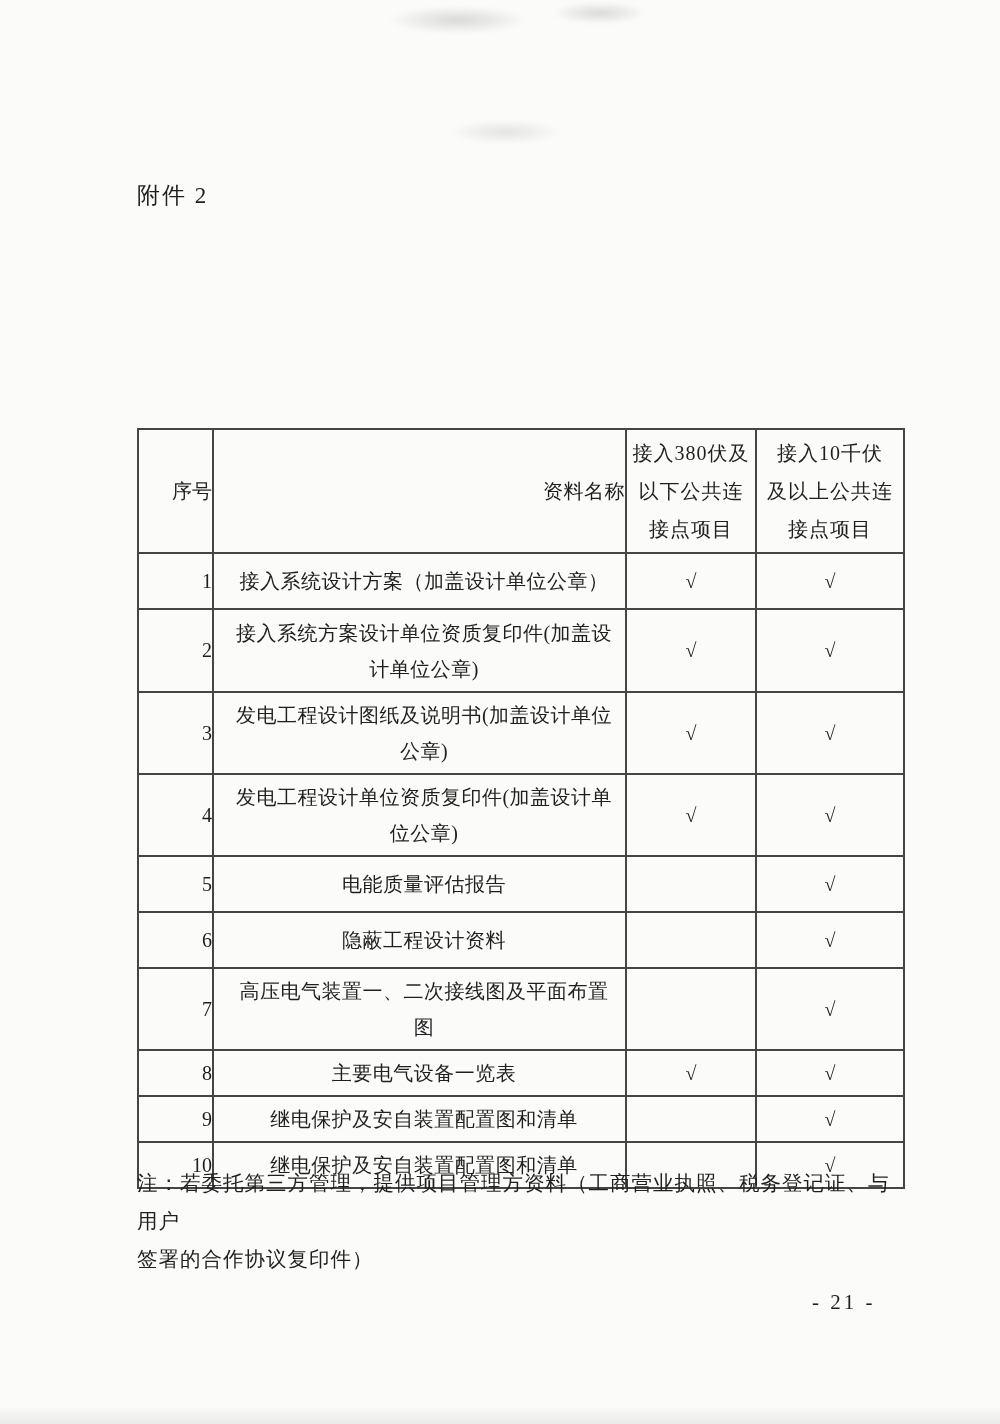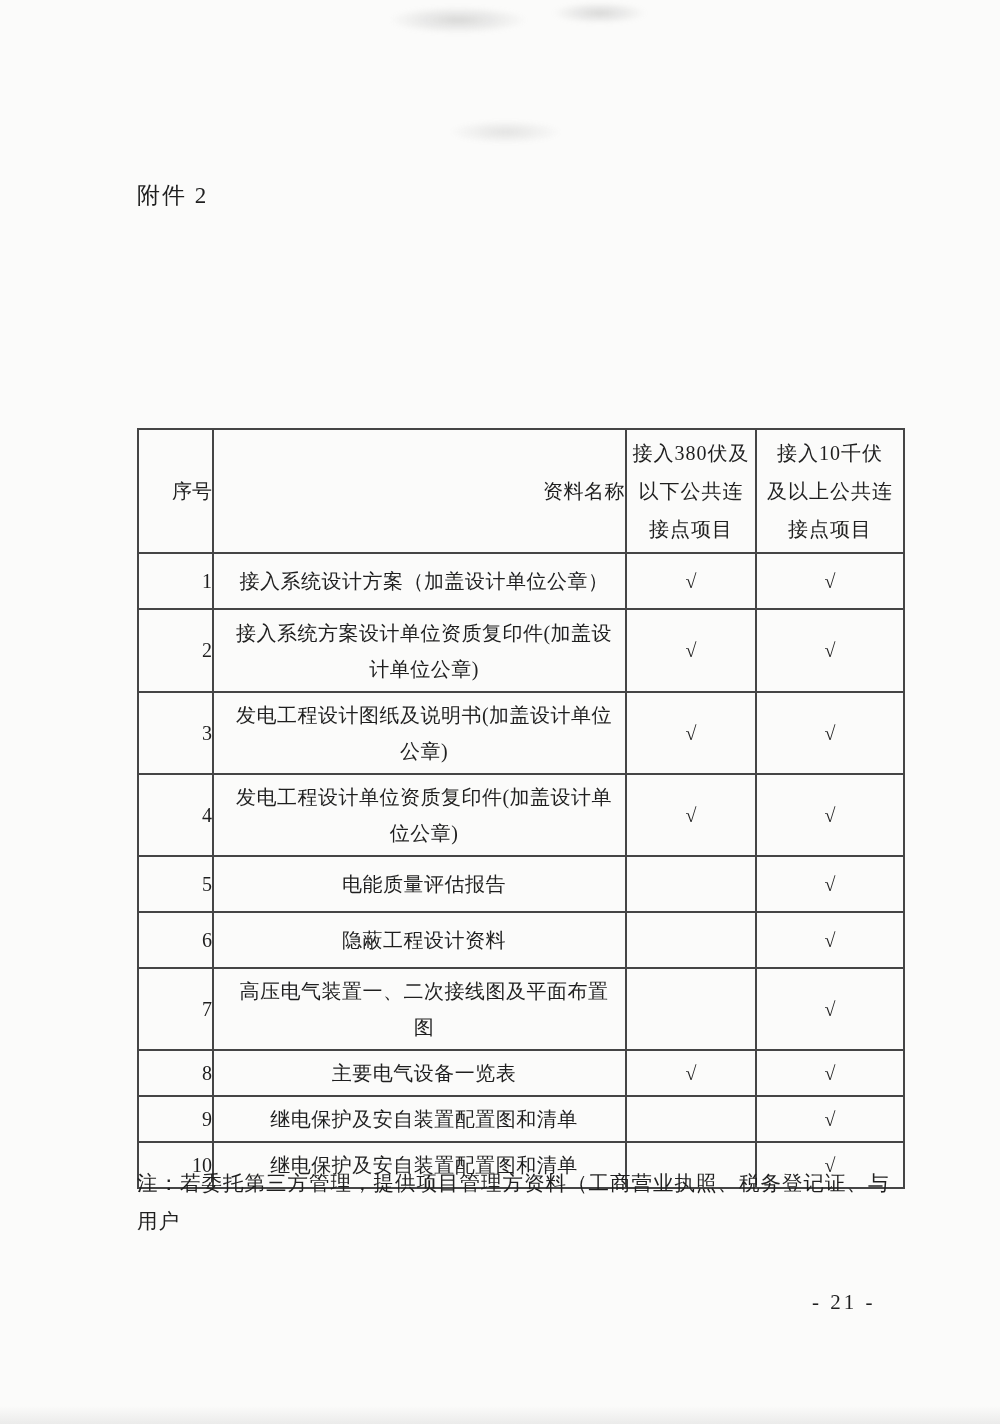--- a/index.html
+++ b/index.html
@@ -166,17 +166,18 @@
           <td class="col-no">10</td>
           <td class="col-name">继电保护及安自装置配置图和清单</td>
           <td class="col-v380 check"></td>
           <td class="col-kv10 check">√</td>
         </tr>
       </tbody>
   </table>
 
   <div class="note">
     <div>注：若委托第三方管理，提供项目管理方资料（工商营业执照、税务登记证、与用户</div>
+    <div>签署的合作协议复印件）</div>
   </div>
 
   <div class="page-number">- 21 -</div>
 
 </div>
 
 </body></html>

